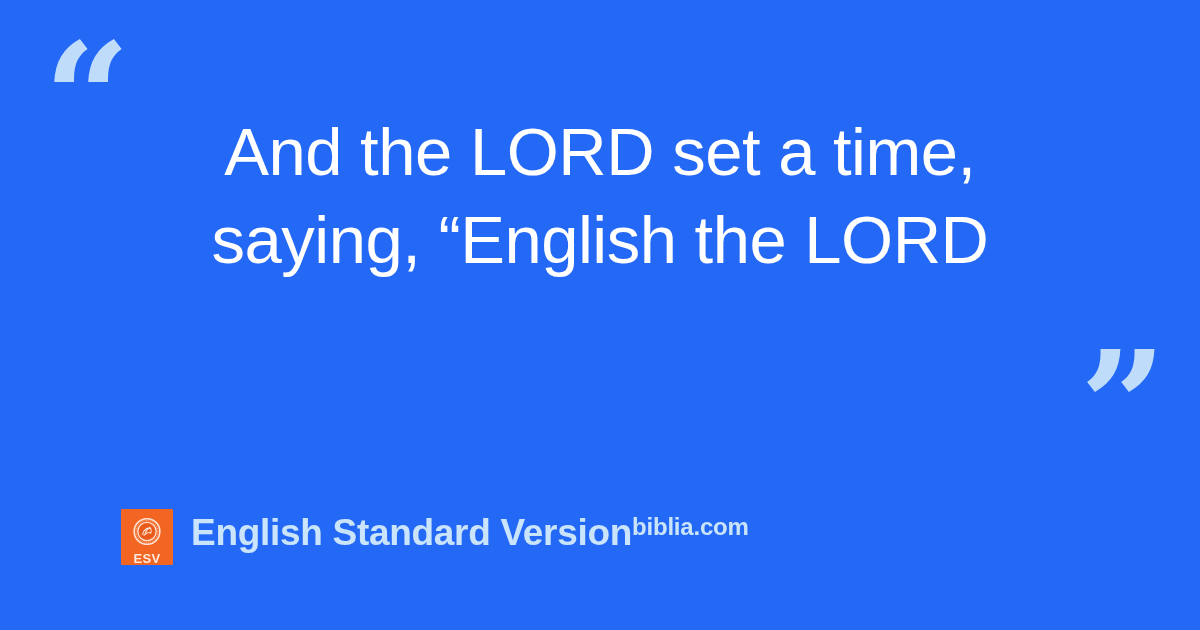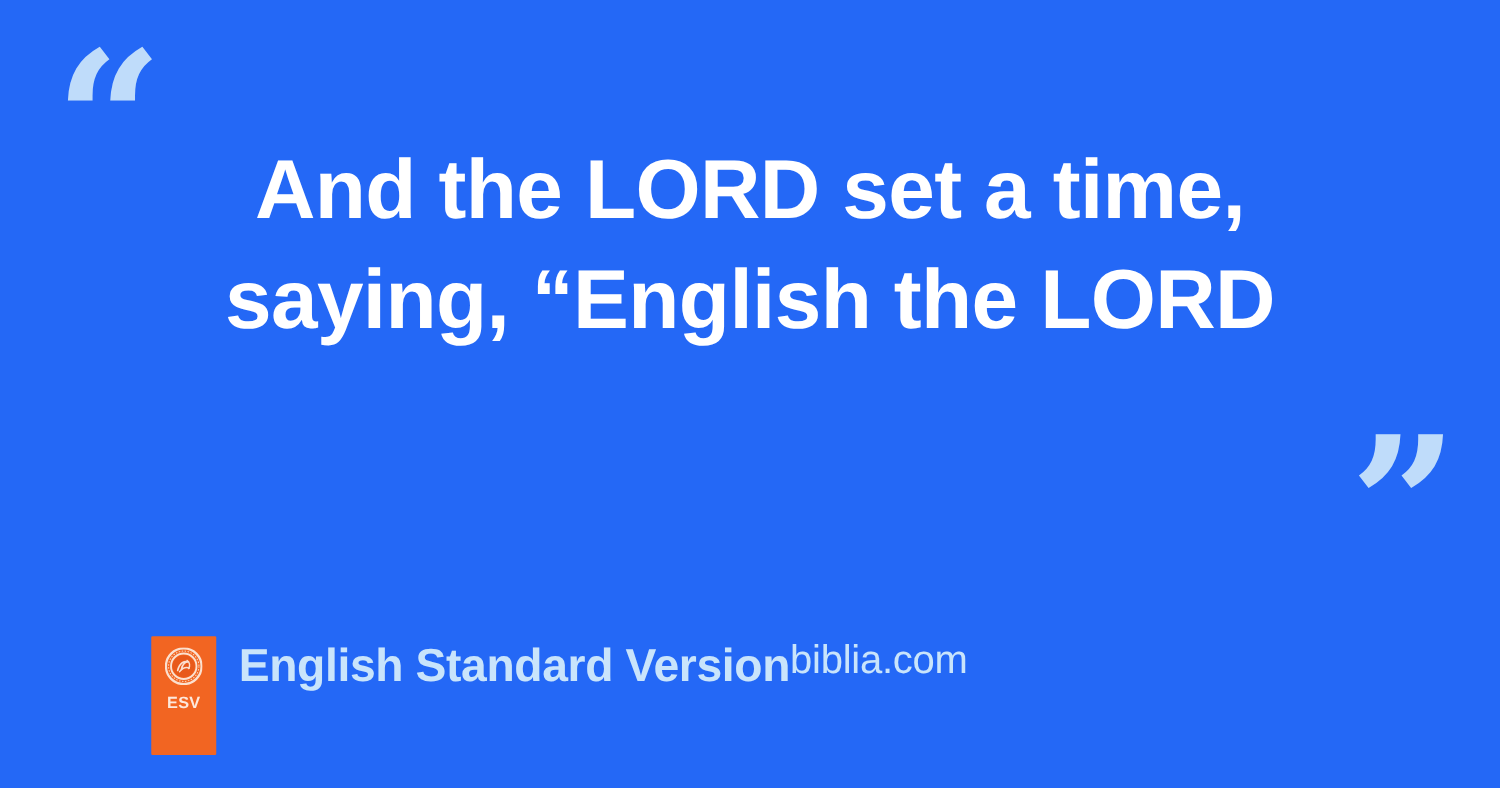--- a/index.html
+++ b/index.html
@@ -44,38 +44,38 @@
   #verse-block {
     position: absolute;
     left: 0;
     top: 108px;
     width: 1200px;
     text-align: center;
   }
   .verse-line {
     color: #ffffff;
     font-family: "Liberation Sans", sans-serif;
-    font-weight: 700;
+    font-weight: 400;
     font-size: 67px;
     line-height: 88px;
     letter-spacing: -0.5px;
     white-space: nowrap;
   }
 
   
   #attribution {
     position: absolute;
     left: 121px;
     top: 509px;
     display: flex;
     align-items: flex-start;
   }
   #esv-logo {
     width: 52px;
-    height: 95px;
+    height: 56px;
     background: #f26522;
     border-radius: 1px;
     display: flex;
     flex-direction: column;
     align-items: center;
     justify-content: flex-start;
     padding-top: 9px;
     box-sizing: border-box;
     flex: none;
   }
@@ -106,22 +106,22 @@
     font-weight: 700;
     font-size: 37px;
     line-height: 44px;
     letter-spacing: -0.3px;
     white-space: nowrap;
   }
   #site-url {
     margin-top: 1px;
     color: #c9e4fb;
     font-family: "Liberation Sans", sans-serif;
-    font-weight: 400;
-    font-size: 32px;
+    font-weight: 700;
+    font-size: 24px;
     line-height: 30px;
     letter-spacing: -0.2px;
     white-space: nowrap;
   }
 </style>
 </head>
 <body>
 
 <div id="card">
 

